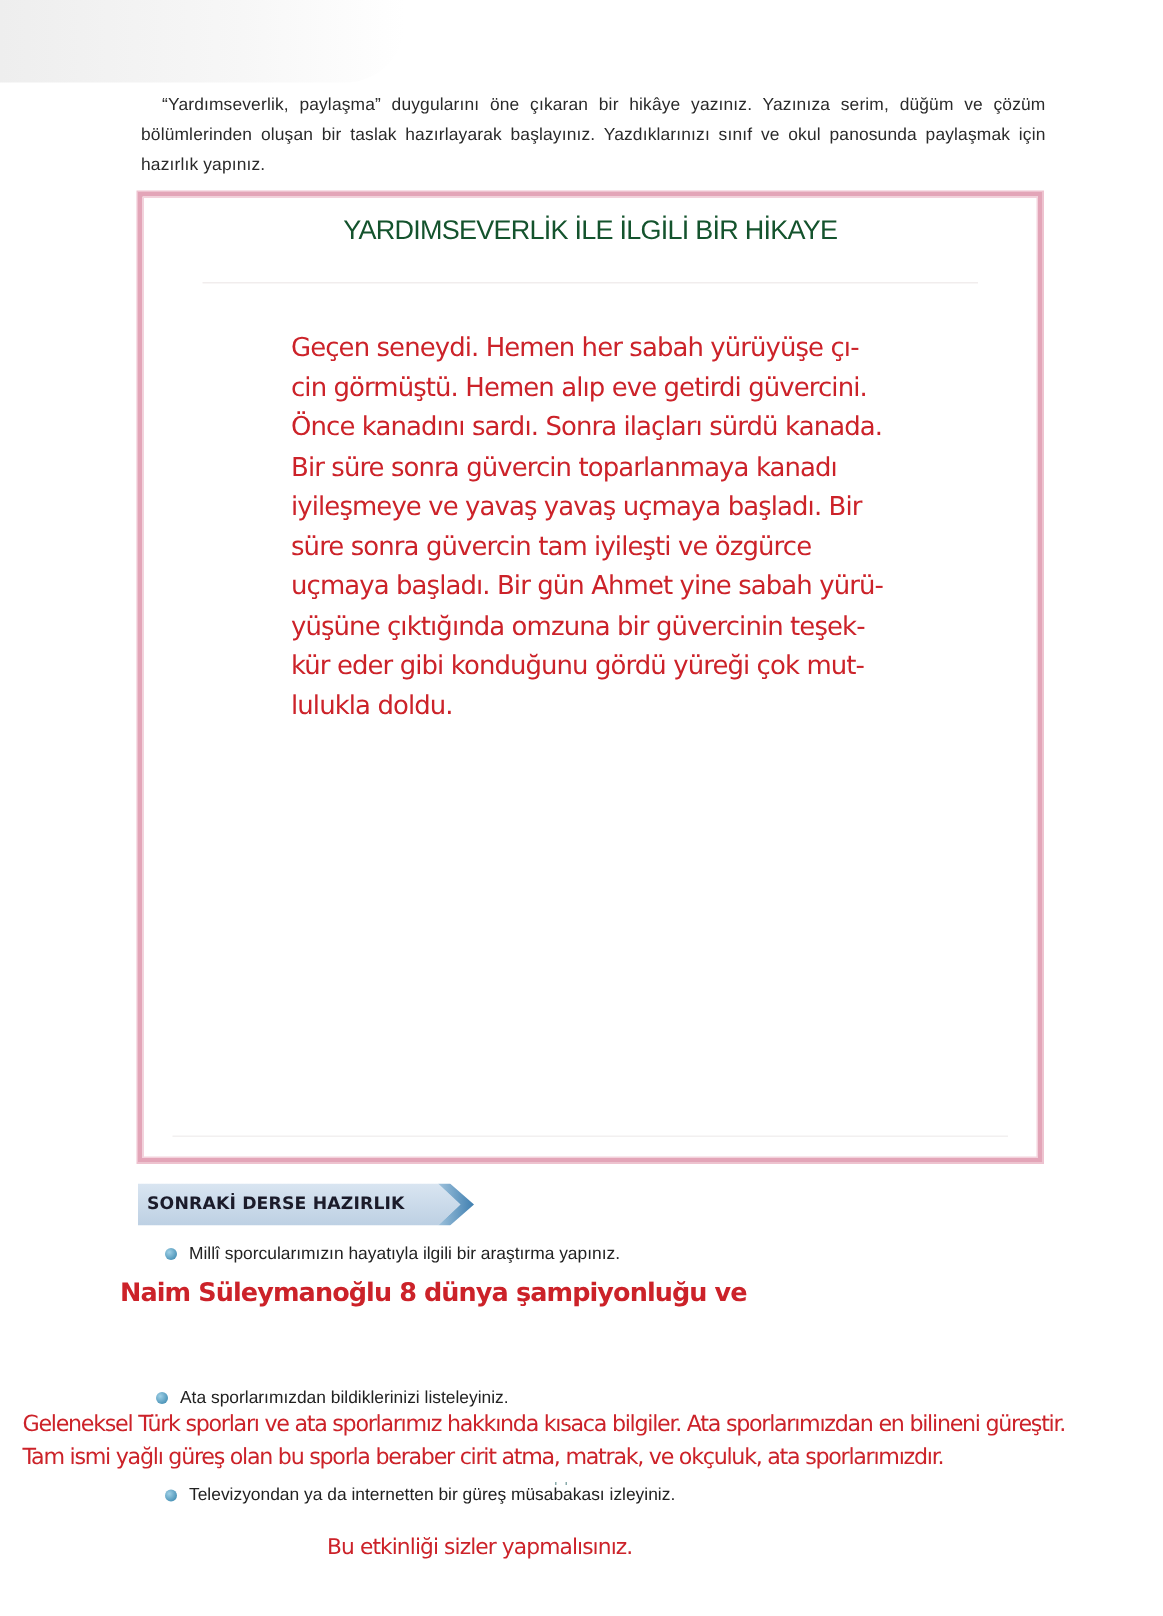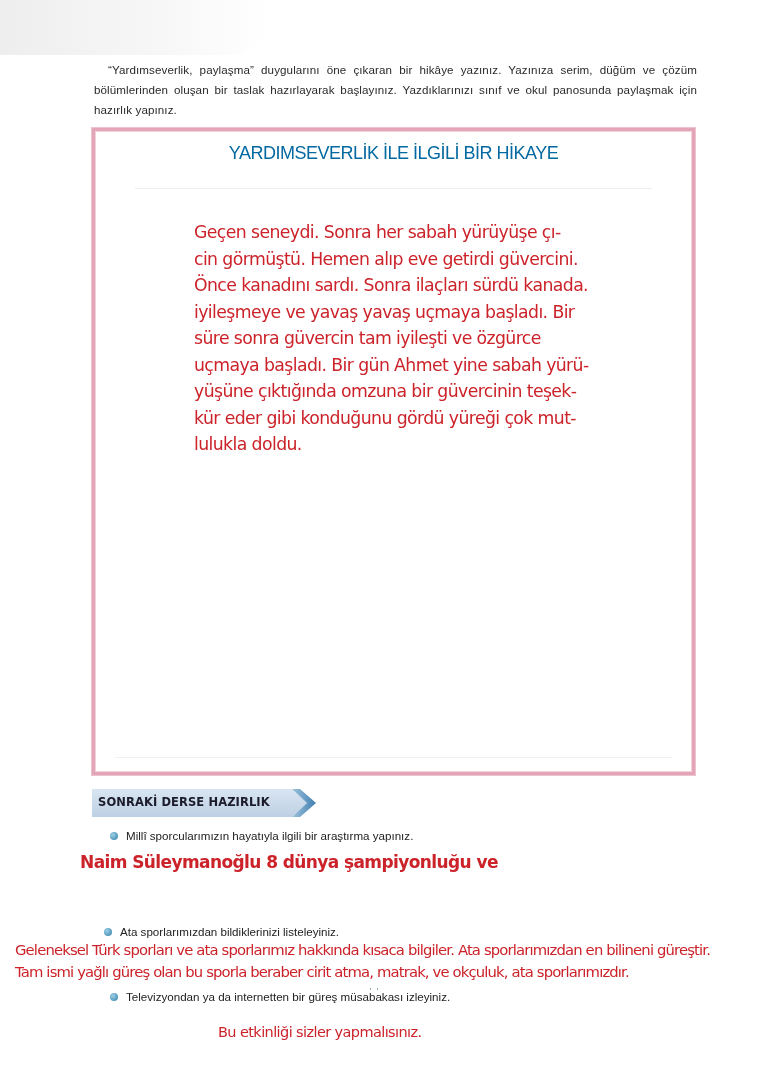--- a/index.html
+++ b/index.html
@@ -1,20 +1,20 @@
 <!DOCTYPE html>
 <html><head>
 <meta charset="utf-8">
 <style>
   html, body { margin:0; padding:0; }
   body { width:775px; height:1077px; background:#ffffff; position:relative; overflow:hidden; font-family:"Liberation Sans", sans-serif; }
   .corner-shade { position:absolute; left:0; top:0; width:270px; height:55px; background:linear-gradient(90deg,#eeeeee,#f7f7f7 60%,#ffffff); border-bottom-right-radius:40px; }
   .intro { position:absolute; left:94px; top:60px; width:603px; font-size:11.6px; line-height:20px; color:#2a2a2a; text-align:justify; text-indent:14px; letter-spacing:0.1px; }
   .story-frame { position:absolute; left:92px; top:128px; width:597px; height:641px; border:3px solid #e3a5b8; box-shadow: inset 0 0 0 1px #f3d2dc, 0 0 0 1px #eec2cf; background:#ffffff; }
-  .story-title { position:absolute; left:0; right:0; top:12px; text-align:center; color:#0369a1; font-family:"Liberation Sans", sans-serif; font-size:18px; letter-spacing:-0.5px; }
+  .story-title { position:absolute; left:0; right:0; top:12px; text-align:center; color:#14532d; font-family:"Liberation Sans", sans-serif; font-size:18px; letter-spacing:-0.5px; }
   .title-underline { position:absolute; left:40px; right:40px; top:57px; height:1px; background:#f1eded; }
   .story-body { position:absolute; left:99px; top:88px; width:438px; color:#cc2229; font-family:"DejaVu Sans", sans-serif; font-size:17.3px; line-height:26.5px; letter-spacing:-0.6px; }
   .story-body span { display:block; white-space:nowrap; }
   .bottom-line { position:absolute; left:20px; right:20px; bottom:14px; height:1px; background:#f2f0f0; }
   .banner-arrow { position:absolute; left:92px; top:789px; width:226px; height:28px; }
   .section-label { position:absolute; left:98px; top:795px; font-family:"DejaVu Sans", sans-serif; font-weight:bold; font-size:11.5px; color:#1b1b2a; letter-spacing:0.1px; }
   .task { position:absolute; font-size:11.6px; color:#222; display:flex; align-items:center; }
   .bullet { width:8px; height:8px; border-radius:50%; background:radial-gradient(circle at 35% 35%, #9fd0e6, #2f7fa8); margin-right:8px; display:inline-block; }
   .answer { position:absolute; color:#cc2229; font-family:"DejaVu Sans", sans-serif; letter-spacing:-0.6px; }
   .ans1 { left:80px; top:849px; font-size:17px; line-height:26px;font-weight:bold; }
@@ -27,23 +27,24 @@
 <body>
 
 <div class="corner-shade"></div>
 
 <p class="intro" style="margin:0;">“Yardımseverlik, paylaşma” duygularını öne çıkaran bir hikâye yazınız. Yazınıza serim, düğüm ve çözüm bölümlerinden oluşan bir taslak hazırlayarak başlayınız. Yazdıklarınızı sınıf ve okul panosunda paylaşmak için hazırlık yapınız.</p>
 
 <div class="story-frame">
   <div class="story-title">YARDIMSEVERLİK İLE İLGİLİ BİR HİKAYE</div>
   <div class="title-underline"></div>
   <div class="story-body">
-    <span>Geçen seneydi. Sonra her sabah yürüyüşe çı-</span>
+    <span>Geçen seneydi. Hemen her sabah yürüyüşe çı-</span>
     <span>cin görmüştü. Hemen alıp eve getirdi güvercini.</span>
     <span>Önce kanadını sardı. Sonra ilaçları sürdü kanada.</span>
+    <span>Bir süre sonra güvercin toparlanmaya kanadı</span>
     <span>iyileşmeye ve yavaş yavaş uçmaya başladı. Bir</span>
     <span>süre sonra güvercin tam iyileşti ve özgürce</span>
     <span>uçmaya başladı. Bir gün Ahmet yine sabah yürü-</span>
     <span>yüşüne çıktığında omzuna bir güvercinin teşek-</span>
     <span>kür eder gibi konduğunu gördü yüreği çok mut-</span>
     <span>lulukla doldu.</span>
   </div>
   <div class="bottom-line"></div>
 </div>
 

